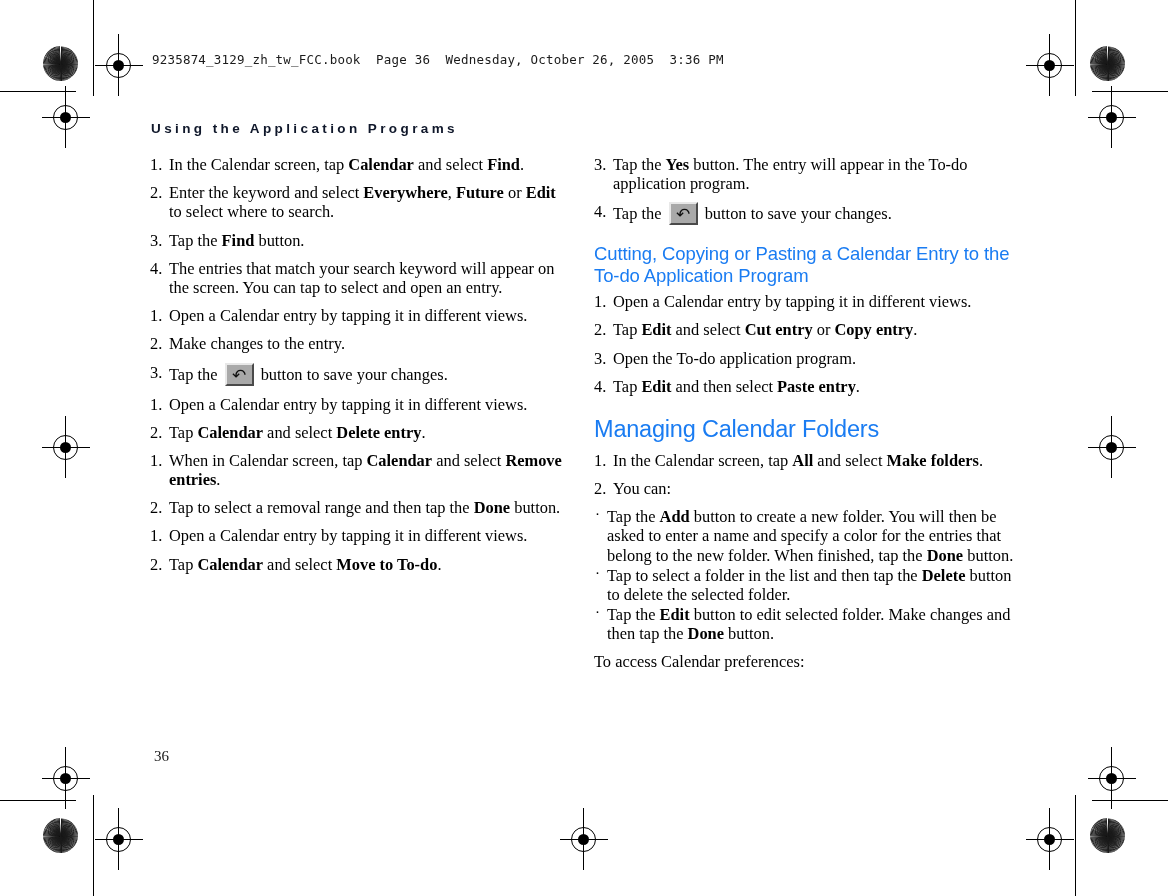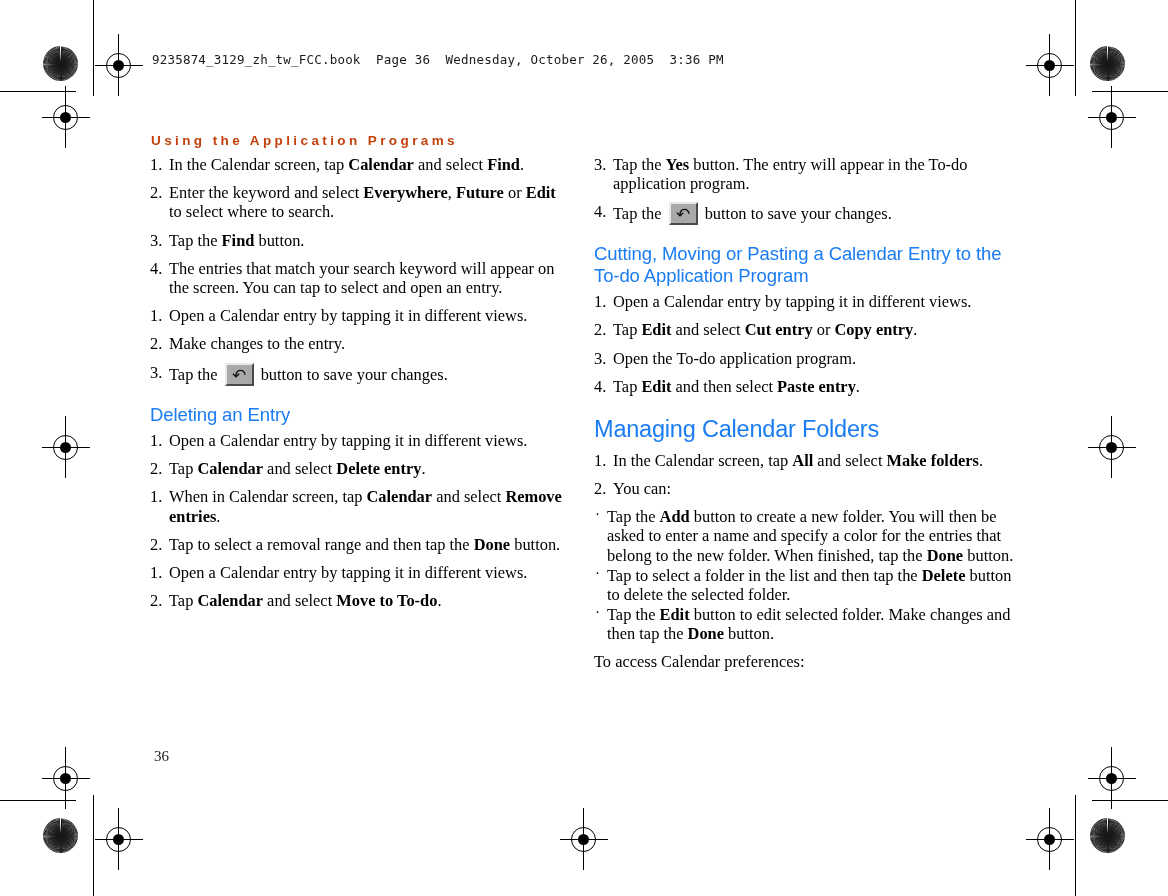--- a/index.html
+++ b/index.html
@@ -18,23 +18,23 @@
 
   .rosette{position:absolute;border-radius:50%;overflow:hidden;}
   .rosette i{position:absolute;left:50%;top:50%;width:1px;height:50%;background:#1b1b1b;
              transform-origin:0 0;display:block;}
 
   
   .header-line{position:absolute;left:152px;top:52px;
       font-family:"DejaVu Sans Mono","Liberation Mono",monospace;
       font-size:12.5px;color:#1a1a1a;white-space:pre;letter-spacing:.2px;}
 
-  .running-head{position:absolute;left:151px;top:133px;
+  .running-head{position:absolute;left:151px;top:121px;
       font-family:"Liberation Sans", sans-serif;
-      font-size:13.5px;font-weight:600;letter-spacing:3.4px;color:#c2410c;}
+      font-size:13.5px;font-weight:600;letter-spacing:3.4px;color:#0f172a;}
 
   .page-no{position:absolute;left:154px;top:748px;
       font-family:"Liberation Serif", serif;font-size:15px;color:#1a1a1a;}
 
   .col{position:absolute;top:155px;width:422px;}
   .col-left{left:150px;}
   .col-right{left:594px;}
 
   h2.sec{color:#1a7cf2;font-family:"Liberation Sans", sans-serif;
       font-weight:400;font-size:18.5px;line-height:1.16;
@@ -345,41 +345,40 @@
       <li><span class="num">1.</span>In the Calendar screen, tap <b>Calendar</b> and select <b>Find</b>.</li>
       <li><span class="num">2.</span>Enter the keyword and select <b>Everywhere</b>, <b>Future</b> or <b>Edit</b> to select where to search.</li>
       <li><span class="num">3.</span>Tap the <b>Find</b> button.</li>
       <li><span class="num">4.</span>The entries that match your search keyword will appear on the screen. You can tap to select and open an entry.</li>
     </ol>
   <ol class="steps">
       <li><span class="num">1.</span>Open a Calendar entry by tapping it in different views.</li>
       <li><span class="num">2.</span>Make changes to the entry.</li>
       <li><span class="num">3.</span>Tap the <span class="btn-save"><span>↶</span></span> button to save your changes.</li>
     </ol>
-  <h2 class="sec">Deleting an Entry</h2>
   <ol class="steps">
       <li><span class="num">1.</span>Open a Calendar entry by tapping it in different views.</li>
       <li><span class="num">2.</span>Tap <b>Calendar</b> and select <b>Delete entry</b>.</li>
     </ol>
   <ol class="steps">
       <li><span class="num">1.</span>When in Calendar screen, tap <b>Calendar</b> and select <b>Remove entries</b>.</li>
       <li><span class="num">2.</span>Tap to select a removal range and then tap the <b>Done</b> button.</li>
     </ol>
   <ol class="steps">
       <li><span class="num">1.</span>Open a Calendar entry by tapping it in different views.</li>
       <li><span class="num">2.</span>Tap <b>Calendar</b> and select <b>Move to To-do</b>.</li>
     </ol>
 </div>
 
 <div class="col col-right">
   <ol class="steps">
       <li><span class="num">3.</span>Tap the <b>Yes</b> button. The entry will appear in the To-do application program.</li>
       <li><span class="num">4.</span>Tap the <span class="btn-save"><span>↶</span></span> button to save your changes.</li>
     </ol>
-  <h2 class="sec">Cutting, Moving or Pasting a Calendar Entry to the To-do Application Program</h2>
+  <h2 class="sec">Cutting, Copying or Pasting a Calendar Entry to the To-do Application Program</h2>
   <ol class="steps">
       <li><span class="num">1.</span>Open a Calendar entry by tapping it in different views.</li>
       <li><span class="num">2.</span>Tap <b>Edit</b> and select <b>Cut entry</b> or <b>Copy entry</b>.</li>
       <li><span class="num">3.</span>Open the To-do application program.</li>
       <li><span class="num">4.</span>Tap <b>Edit</b> and then select <b>Paste entry</b>.</li>
     </ol>
   <h1 class="big">Managing Calendar Folders</h1>
   <ol class="steps">
       <li><span class="num">1.</span>In the Calendar screen, tap <b>All</b> and select <b>Make folders</b>.</li>
       <li><span class="num">2.</span>You can:</li>

